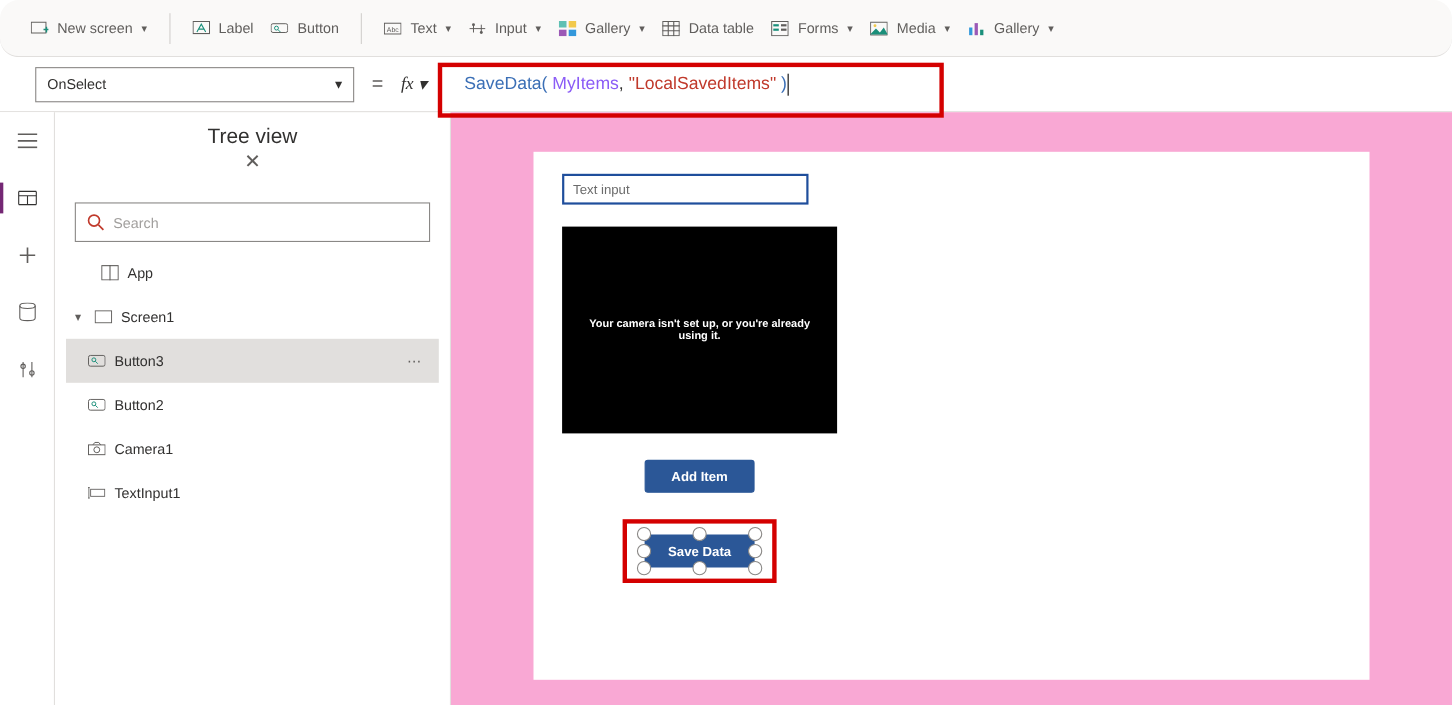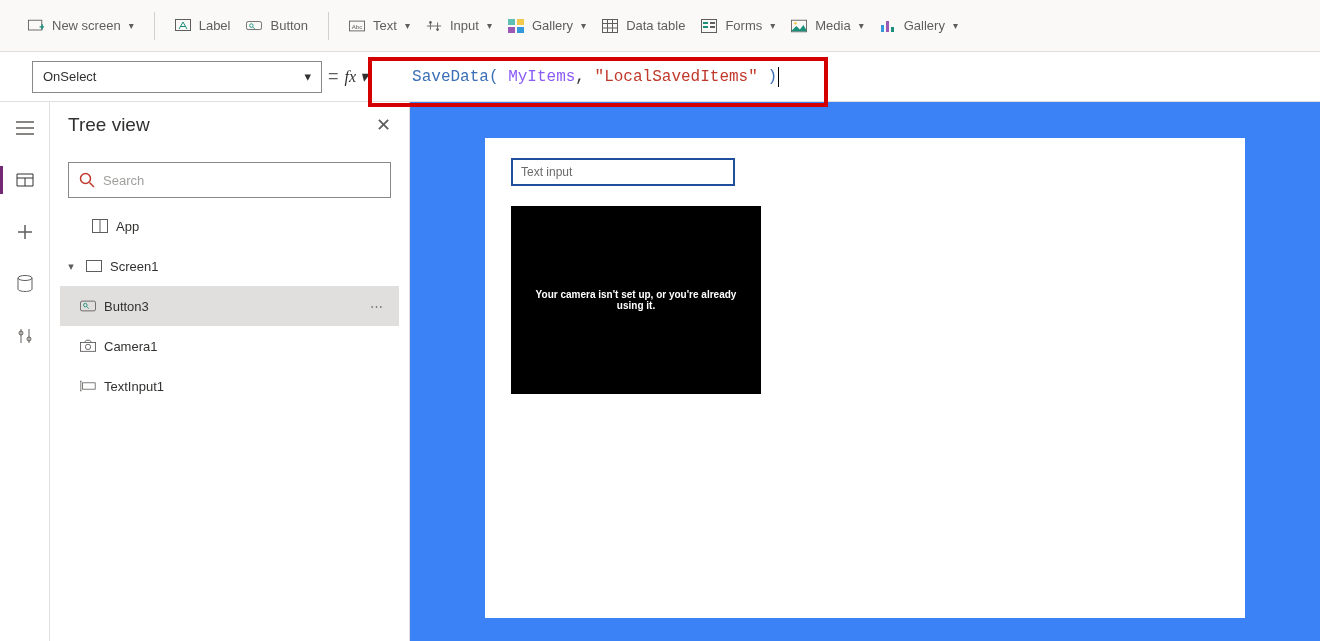--- a/index.html
+++ b/index.html
@@ -1,67 +1,67 @@
 <!DOCTYPE html>
 <html><head>
 <meta charset="utf-8">
 <style>
 * { box-sizing: border-box; margin: 0; padding: 0; }
 body { font-family: "Segoe UI", Arial, sans-serif; font-size: 13px; color: #323130; background: #fff; width: 1320px; height: 641px; overflow: hidden; }
 
 
-.ribbon { display: flex; align-items: center; height: 52px; background: #faf9f8; border-bottom: 1px solid #e1dfdd; padding: 0 8px; }
+.ribbon { display: flex; align-items: center; height: 52px; background: #faf9f8; border-bottom: 1px solid #e1dfdd; padding: 0 8px; border-radius: 17px; }
 .ribbon-group { display: flex; align-items: center; height: 100%; padding: 0 12px; position: relative; }
 .ribbon-sep { width: 1px; height: 28px; background: #d2d0ce; }
 .ribbon-btn { display: flex; align-items: center; gap: 8px; color: #605e5c; cursor: pointer; padding: 6px 8px; }
 .ribbon-btn .chev { font-size: 10px; color: #605e5c; }
 .ico { width: 16px; height: 16px; display: inline-flex; align-items: center; justify-content: center; }
 svg { display: block; }
 
 
-.formula-row { display: flex; align-items: center; height: 50px; border-bottom: 1px solid #e1dfdd; padding: 0 32px 0 32px; }
+.formula-row { display: flex; align-items: center; height: 50px; border-bottom: 1px solid #e1dfdd; gap: 10px; padding: 0 32px 0 32px; }
 .prop-select { width: 290px; height: 32px; border: 1px solid #8a8886; display: flex; align-items: center; justify-content: space-between; padding: 0 10px; background: #fff; }
 .equals { font-size: 18px; color: #605e5c; padding: 0 6px; }
 .fx { font-style: italic; font-family: Liberation Serif, serif; font-size: 16px; color: #323130; display: flex; align-items: center; gap: 4px; }
 .formula-wrap { position: relative; flex: 1; height: 40px; display: flex; align-items: center; }
-.formula-input { flex: 1; height: 32px; border: none; display: flex; align-items: center; font-family: Liberation Mono, monospace; font-size: 16px; padding-left: 8px; margin-left: 36px; }
+.formula-input { flex: 1; height: 32px; border: none; display: flex; align-items: center; font-family: Liberation Sans, sans-serif; font-size: 16px; padding-left: 24px; }
 .formula-highlight-box { position: absolute; left: 0; top: 0; width: 460px; height: 50px; border: 4px solid #d40000; pointer-events: none; }
 .tok-fn { color: #3b6fb6; }
 .tok-paren { color: #3b6fb6; }
 .tok-id { color: #8b5cf6; }
 .tok-str { color: #c0392b; }
 .tok-comma { color: #323130; }
 .cursor { display:inline-block; width:1px; height:20px; background:#000; vertical-align:middle; margin-left:1px; }
 
 
 .main { display: flex; height: calc(641px - 52px - 50px); }
 .rail { width: 50px; background: #fff; border-right: 1px solid #e1dfdd; display: flex; flex-direction: column; align-items: center; padding-top: 6px; gap: 12px; }
 .rail-item { width: 40px; height: 40px; display: flex; align-items: center; justify-content: center; color: #605e5c; cursor: pointer; position: relative; }
 .rail-item.active::before { content:""; position:absolute; left:-5px; top:6px; bottom:6px; width:3px; background:#742774; }
 
 
 .tree-panel { width: 360px; border-right: 1px solid #e1dfdd; display: flex; flex-direction: column; padding: 12px 10px 0 10px; }
-.tree-head { display: flex; justify-content: space-between; align-items: center; padding: 0 8px 14px 8px; }
+.tree-head { display: flex; justify-content: space-between; align-items: center; padding: 0 8px 14px 8px; flex-direction: column; }
 .tree-title { font-size: 19px; font-weight: 400; }
 .close-x { font-size: 18px; color: #605e5c; cursor: pointer; }
 .tabs { display: flex; gap: 20px; padding: 0 8px 8px 8px; border-bottom: 1px solid #edebe9; }
 .tab { font-size: 15px; color: #605e5c; padding-bottom: 6px; cursor: pointer; }
 .tab.active { color: #323130; font-weight: 600; border-bottom: 2px solid #742774; }
 .search-box { margin: 12px 8px 8px 8px; height: 36px; border: 1px solid #8a8886; display: flex; align-items: center; padding: 0 10px; gap: 8px; color: #a19f9d; }
 .tree-list { flex: 1; overflow: auto; }
 .tree-item { display: flex; align-items: center; height: 40px; padding-left: 10px; gap: 8px; cursor: pointer; color: #323130; }
 .tree-item.l1 { padding-left: 10px; }
 .tree-item.l2 { padding-left: 4px; }
 .tree-item.l3 { padding-left: 20px; }
 .tree-item.selected { background: #e1dfdd; }
 .tree-item .more { margin-left: auto; margin-right: 14px; color: #605e5c; letter-spacing: 2px; }
 .tree-chev { display:inline-flex; width:14px; justify-content:center; color:#605e5c; font-size:11px; }
 
 
-.canvas-area { flex: 1; background: #3b82f6; display: flex; justify-content: center; padding: 36px 0 0 0; }
+.canvas-area { flex: 1; background: #f9a8d4; display: flex; justify-content: center; padding: 36px 0 0 0; }
 .app-screen { width: 760px; height: 480px; background: #fff; padding: 20px 26px; position: relative; }
 .text-input { width: 224px; height: 28px; border: 2px solid #1f4e9c; color: #6b6b6b; font-size: 12px; padding: 0 8px; display: flex; align-items: center; }
 .camera-box { margin-top: 20px; width: 250px; height: 188px; background: #000; color: #fff; display: flex; align-items: center; justify-content: center; font-size: 10px; font-weight: 600; text-align: center; padding: 0 12px; }
 .pa-button { margin-top: 24px; width: 100px; height: 30px; background: #2b5797; color: #fff; font-weight: 600; font-size: 12px; display: flex; align-items: center; justify-content: center; border: 1px solid #2b5797; border-radius: 3px; }
 .btn-row { display: flex; flex-direction: column; align-items: center; width: 250px; }
 
 
 .selected-wrap { position: relative; margin-top: 24px; width: 140px; height: 58px; border: 4px solid #d40000; display: flex; align-items: center; justify-content: center; }
 .inner-btn { width: 100px; height: 30px; background: #2b5797; color: #fff; font-weight: 600; font-size: 12px; display: flex; align-items: center; justify-content: center; border-radius: 3px; position: relative; }
 .handle { position: absolute; width: 13px; height: 13px; background: #fff; border: 1px solid #8a8886; border-radius: 50%; }
@@ -292,20 +292,30 @@
               <rect x="0.5" y="0.5" width="17" height="11" rx="2" fill="none" stroke="#605e5c"></rect>
               <circle cx="6" cy="5" r="2" fill="none" stroke="#1a8f7a"></circle>
               <path d="M7.5 6.5 L10 9" stroke="#1a8f7a"></path>
             </svg>
         </span>
         <span>Button3</span>
         <span class="more">⋯</span>
       </div>
       <div class="tree-item l3">
         <span class="ico">
+          <svg width="18" height="12" viewBox="0 0 18 12">
+              <rect x="0.5" y="0.5" width="17" height="11" rx="2" fill="none" stroke="#605e5c"></rect>
+              <circle cx="6" cy="5" r="2" fill="none" stroke="#1a8f7a"></circle>
+              <path d="M7.5 6.5 L10 9" stroke="#1a8f7a"></path>
+            </svg>
+        </span>
+        <span>Button2</span>
+      </div>
+      <div class="tree-item l3">
+        <span class="ico">
           <svg width="18" height="14" viewBox="0 0 18 14">
               <rect x="0.5" y="3" width="17" height="10" fill="none" stroke="#605e5c"></rect>
               <path d="M5 3 L7 0.5 h4 L13 3" fill="none" stroke="#605e5c"></path>
               <circle cx="9" cy="8" r="3" fill="none" stroke="#605e5c"></circle>
             </svg>
         </span>
         <span>Camera1</span>
       </div>
       <div class="tree-item l3">
         <span class="ico">
@@ -320,15 +330,33 @@
   </div>
 
   <div class="canvas-area">
     <div class="app-screen">
       <div class="text-input">
         <span>Text input</span>
       </div>
       <div class="camera-box">
         <span>Your camera isn't set up, or you're already using it.</span>
       </div>
+      <div class="btn-row">
+        <div class="pa-button">
+          <span>Add Item</span>
+        </div>
+        <div class="selected-wrap">
+          <div class="inner-btn">
+            <span>Save Data</span>
+            <div class="handle h-tl"></div>
+            <div class="handle h-tc"></div>
+            <div class="handle h-tr"></div>
+            <div class="handle h-ml"></div>
+            <div class="handle h-mr"></div>
+            <div class="handle h-bl"></div>
+            <div class="handle h-bc"></div>
+            <div class="handle h-br"></div>
+          </div>
+        </div>
+      </div>
     </div>
   </div>
 </div>
 
 </body></html>

